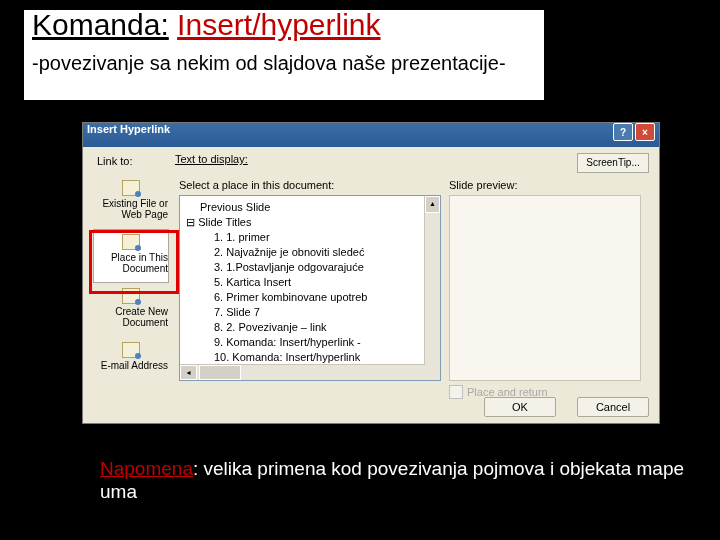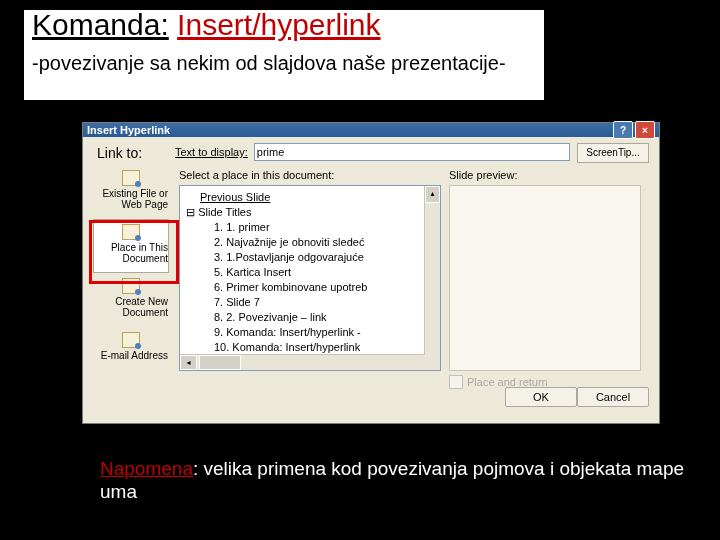--- a/index.html
+++ b/index.html
@@ -3,51 +3,51 @@
 <meta charset="utf-8">
 <style>
   html,body{margin:0;padding:0;width:720px;height:540px;background:#000;font-family:Arial,Helvetica,sans-serif;overflow:hidden}
   .slide{position:relative;width:720px;height:540px;background:#000}
   .white-panel{position:absolute;left:24px;top:10px;width:520px;height:90px;background:#fff}
   .title{position:absolute;left:32px;top:8px;font-size:30px;color:#000}
   .title .u1{text-decoration:underline}
   .title .red{color:#c00000;text-decoration:underline}
   .subtitle{position:absolute;left:32px;top:52px;font-size:20px;color:#000;line-height:1.15}
   .dialog{position:absolute;left:82px;top:122px;width:576px;height:300px;background:#ece9d8;border:1px solid #7a7a7a;box-shadow:2px 2px 4px rgba(0,0,0,0.4)}
-  .dlg-titlebar{height:14px;background:linear-gradient(#3b6ea5,#2a5a95);display:flex;align-items:center;padding:0 4px;color:#fff;font-size:11px;font-weight:bold}
+  .dlg-titlebar{height:24px;background:linear-gradient(#3b6ea5,#2a5a95);display:flex;padding:0 4px;color:#fff;font-size:11px;font-weight:bold}
   .dlg-titlebar .spacer{flex:1}
   .tb-btn{width:18px;height:16px;margin-left:2px;border:1px solid #fff;border-radius:2px;display:flex;align-items:center;justify-content:center;font-size:10px;font-weight:bold}
   .tb-help{background:#4a7ab0;color:#fff}
   .tb-close{background:#d04a3a;color:#fff}
   .dlg-body{position:relative;height:278px}
   .row-display{position:absolute;left:92px;top:6px;display:flex;align-items:center;font-size:11px}
   .row-display .lbl{margin-right:6px;text-decoration:underline}
   .row-display input{width:310px;height:16px;border:1px solid #7f9db9;font-size:11px;padding:0 2px}
   .screentip{position:absolute;right:10px;top:6px;width:70px;height:18px;background:#f4f2e8;border:1px solid #aca899;font-size:10px;text-align:center;line-height:18px}
-  .linkto-lbl{position:absolute;left:14px;top:8px;font-size:14px}
+  .linkto-lbl{position:absolute;left:14px;top:8px;font-size:11px}
   .sidebar{position:absolute;left:10px;top:28px;width:76px;height:240px}
   .side-item{width:76px;height:54px;border:1px solid transparent;text-align:right;font-size:10px;padding-top:4px;box-sizing:border-box;line-height:1.1;position:relative}
   .side-item.sel{border:1px solid #aca899;background:#fff}
   .side-ico{width:16px;height:14px;margin:0 auto 2px;background:#f5f0d8;border:1px solid #b8a060;position:relative}
   .side-ico::after{content:"";position:absolute;right:-2px;bottom:-2px;width:6px;height:6px;background:#5080c0;border-radius:50%}
   .highlight-box{position:absolute;left:6px;top:83px;width:84px;height:58px;border:3px solid #e00000;pointer-events:none}
   .select-lbl{position:absolute;left:96px;top:32px;font-size:11px}
   .preview-lbl{position:absolute;left:366px;top:32px;font-size:11px}
   .tree{position:absolute;left:96px;top:48px;width:260px;height:184px;background:#fff;border:1px solid #7f9db9;font-size:11px;overflow:hidden}
   .tree-inner{padding:4px 2px}
   .tree-row{white-space:nowrap;line-height:15px}
   .tree-scroll{position:absolute;right:0;top:0;width:15px;height:100%;background:#e8e4d8;border-left:1px solid #c8c4b8}
   .tree-scroll .arr{height:15px;background:#d4d0c8;border:1px solid #fff;font-size:8px;text-align:center;line-height:13px}
   .tree-hscroll{position:absolute;left:0;bottom:0;right:15px;height:15px;background:#e8e4d8;border-top:1px solid #c8c4b8;display:flex}
   .tree-hscroll .arr{width:15px;background:#d4d0c8;border:1px solid #fff;font-size:8px;text-align:center;line-height:13px}
   .tree-hscroll .thumb{width:40px;background:#d4d0c8;border:1px solid #fff;margin-left:2px}
   .preview{position:absolute;left:366px;top:48px;width:190px;height:184px;background:#f8f6ee;border:1px solid #c8c4b8}
   .showret{position:absolute;left:366px;top:238px;font-size:11px;color:#a8a8a8;display:flex;align-items:center}
   .showret .cb{width:12px;height:12px;border:1px solid #c0c0c0;margin-right:4px;background:#f4f2ea}
-  .btns{position:absolute;right:10px;bottom:8px;display:flex;gap:0}
+  .btns{position:absolute;right:10px;bottom:8px;display:flex;gap:21px}
   .btns button{width:72px;height:20px;font-size:11px;background:#f4f2e8;border:1px solid #aca899;border-radius:2px}
   .note{position:absolute;left:100px;top:458px;font-size:19px;color:#fff;line-height:1.2}
   .note .nred{color:#c00000;text-decoration:underline}
   .note .blk{color:#fff}
 </style>
 </head>
 <body>
 
 <div class="slide">
   <div class="white-panel"></div>
@@ -61,21 +61,20 @@
     <div class="dlg-titlebar">
       <span>Insert Hyperlink</span>
       <span class="spacer"></span>
       <span class="tb-btn tb-help">?</span>
       <span class="tb-btn tb-close">×</span>
     </div>
     <div class="dlg-body">
       <div class="linkto-lbl">Link to:</div>
       <div class="row-display">
         <span class="lbl">Text to display:</span>
-        <input type="text" value="prime" style="">
       </div>
       <div class="screentip">ScreenTip...</div>
 
       <div class="sidebar">
         <div class="side-item">
           <div class="side-ico"></div>
           <span>Existing File or Web Page</span>
         </div>
         <div class="side-item sel">
           <div class="side-ico"></div>
@@ -89,21 +88,21 @@
           <div class="side-ico"></div>
           <span>E-mail Address</span>
         </div>
       </div>
 
       <div class="select-lbl">Select a place in this document:</div>
       <div class="preview-lbl">Slide preview:</div>
 
       <div class="tree">
         <div class="tree-inner" id="tree-inner">
-            <div class="tree-row" style="padding-left: 18px; text-decoration: underline;">Previous Slide</div>
+            <div class="tree-row" style="padding-left: 18px;">Previous Slide</div>
             <div class="tree-row" style="padding-left: 4px;">⊟ Slide Titles</div>
             <div class="tree-row" style="padding-left: 32px;">1. 1. primer</div>
             <div class="tree-row" style="padding-left: 32px;">2. Najvažnije je obnoviti sledeć</div>
             <div class="tree-row" style="padding-left: 32px;">3. 1.Postavljanje odgovarajuće</div>
             <div class="tree-row" style="padding-left: 32px;">5. Kartica Insert</div>
             <div class="tree-row" style="padding-left: 32px;">6. Primer kombinovane upotreb</div>
             <div class="tree-row" style="padding-left: 32px;">7. Slide 7</div>
             <div class="tree-row" style="padding-left: 32px;">8. 2. Povezivanje – link</div>
             <div class="tree-row" style="padding-left: 32px;">9. Komanda: Insert/hyperlink -</div>
             <div class="tree-row" style="padding-left: 32px;">10. Komanda: Insert/hyperlink</div>

